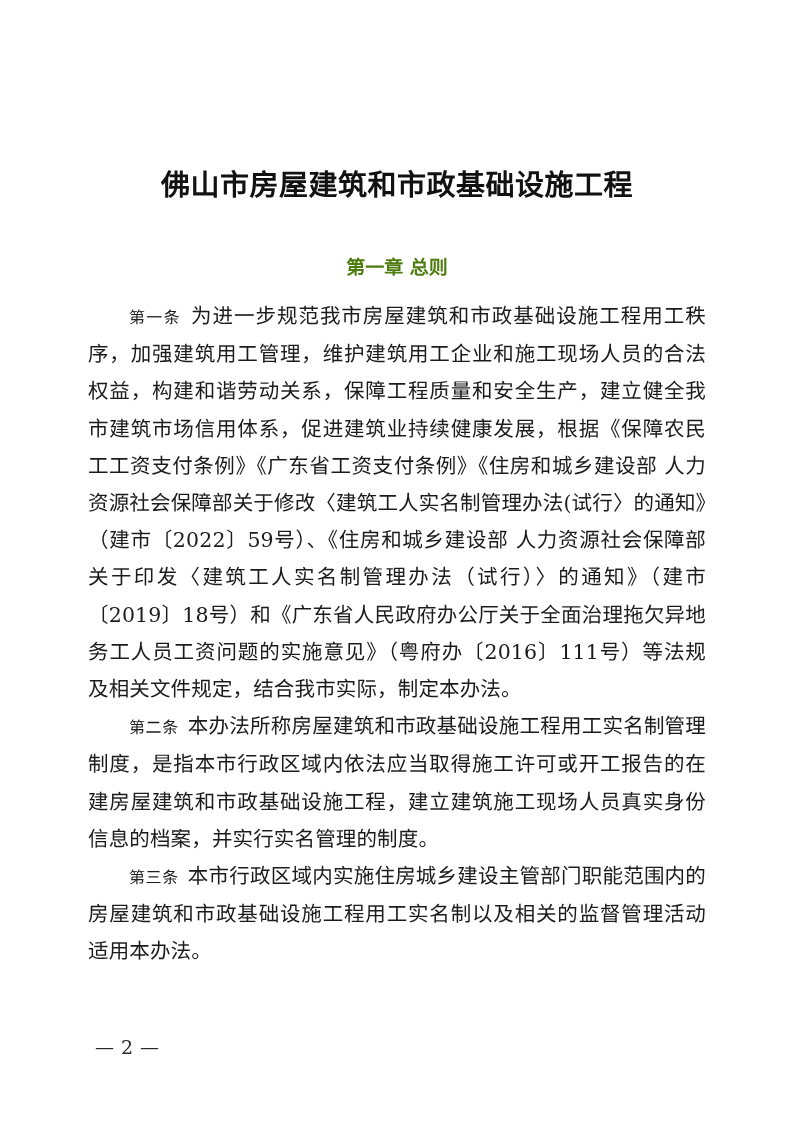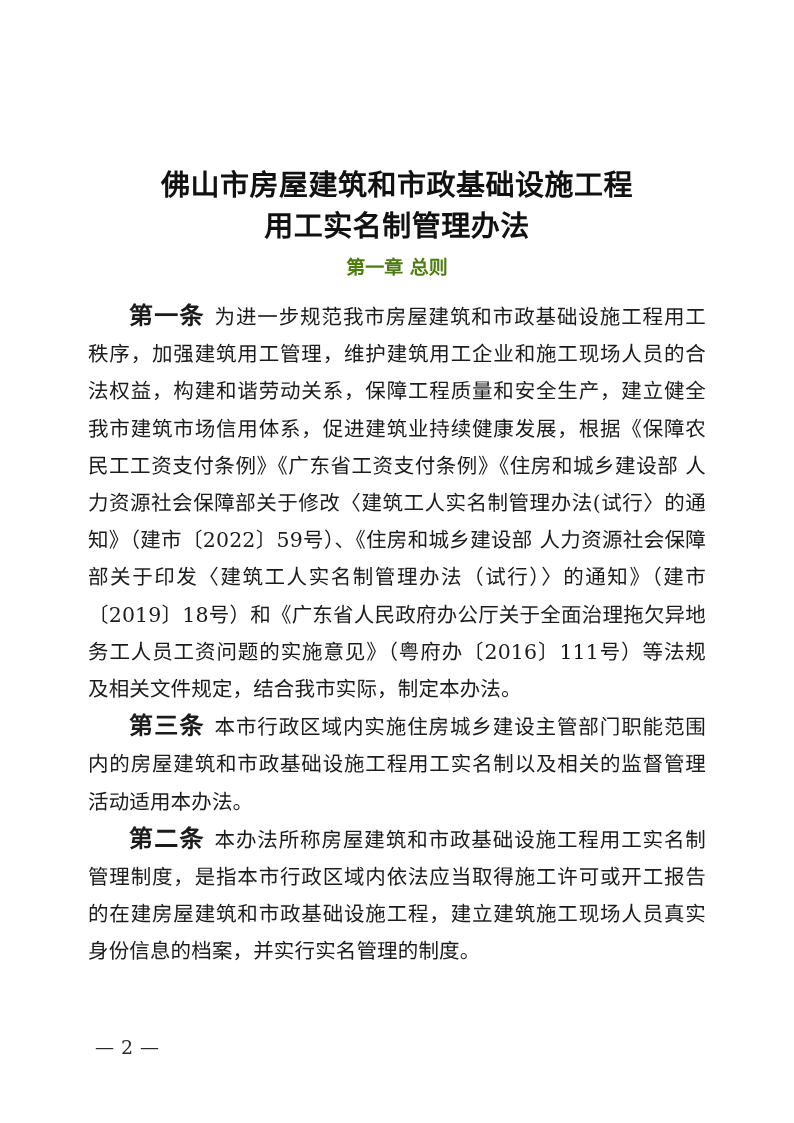--- a/index.html
+++ b/index.html
@@ -62,22 +62,22 @@
     color: #1b1b1b;
     text-align: justify;
     text-justify: inter-character;
     margin: 0;
     letter-spacing: 0.15px;
   }
   .para + .para { margin-top: 0px; }
   .indent2 { text-indent: 41px; }
   .art-label {
     font-family: "DejaVu Sans", "Liberation Sans", sans-serif;
-    font-weight: 700;
-    font-size: 24px;
+    font-weight: 400;
+    font-size: 16px;
     letter-spacing: 0.5px;
   }
   .art-gap { display: inline-block; width: 9px; }
 
   .page-footer {
     position: absolute;
     left: 88px;
     top: 1036px;
     width: 618px;
     font-family: "DejaVu Serif", "Liberation Serif", serif;
@@ -87,32 +87,31 @@
   }
   .page-footer .dash { display: inline-block; padding: 0 7px; }
 </style>
 </head>
 <body>
 
 <div class="page">
 
   <div class="doc-title">
     <span class="tline">佛山市房屋建筑和市政基础设施工程</span>
-    <span class="tline">用工实名制管理办法</span>
   </div>
 
   <div class="chapter-heading">第一章  总则</div>
 
   <div class="body-block">
 
     <p class="para indent2"><span class="art-label">第一条</span><span class="art-gap"></span><span>为进一步规范我市房屋建筑和市政基础设施工程用工秩序，加强建筑用工管理，维护建筑用工企业和施工现场人员的合法权益，构建和谐劳动关系，保障工程质量和安全生产，建立健全我市建筑市场信用体系，促进建筑业持续健康发展，根据《保障农民工工资支付条例》《广东省工资支付条例》《住房和城乡建设部  人力资源社会保障部关于修改〈建筑工人实名制管理办法(试行〉的通知》（建市〔2022〕59号）、《住房和城乡建设部  人力资源社会保障部关于印发〈建筑工人实名制管理办法（试行）〉的通知》（建市〔2019〕18号）和《广东省人民政府办公厅关于全面治理拖欠异地务工人员工资问题的实施意见》（粤府办〔2016〕111号）等法规及相关文件规定，结合我市实际，制定本办法。</span></p>
 
+    <p class="para indent2"><span class="art-label">第二条</span><span class="art-gap"></span><span>本办法所称房屋建筑和市政基础设施工程用工实名制管理制度，是指本市行政区域内依法应当取得施工许可或开工报告的在建房屋建筑和市政基础设施工程，建立建筑施工现场人员真实身份信息的档案，并实行实名管理的制度。</span></p>
+
     <p class="para indent2"><span class="art-label">第三条</span><span class="art-gap"></span><span>本市行政区域内实施住房城乡建设主管部门职能范围内的房屋建筑和市政基础设施工程用工实名制以及相关的监督管理活动适用本办法。</span></p>
-
-    <p class="para indent2"><span class="art-label">第二条</span><span class="art-gap"></span><span>本办法所称房屋建筑和市政基础设施工程用工实名制管理制度，是指本市行政区域内依法应当取得施工许可或开工报告的在建房屋建筑和市政基础设施工程，建立建筑施工现场人员真实身份信息的档案，并实行实名管理的制度。</span></p>
 
 
   </div>
 
   <div class="page-footer">
     <span class="dash">—</span><span>2</span><span class="dash">—</span>
   </div>
 
 </div>
 

